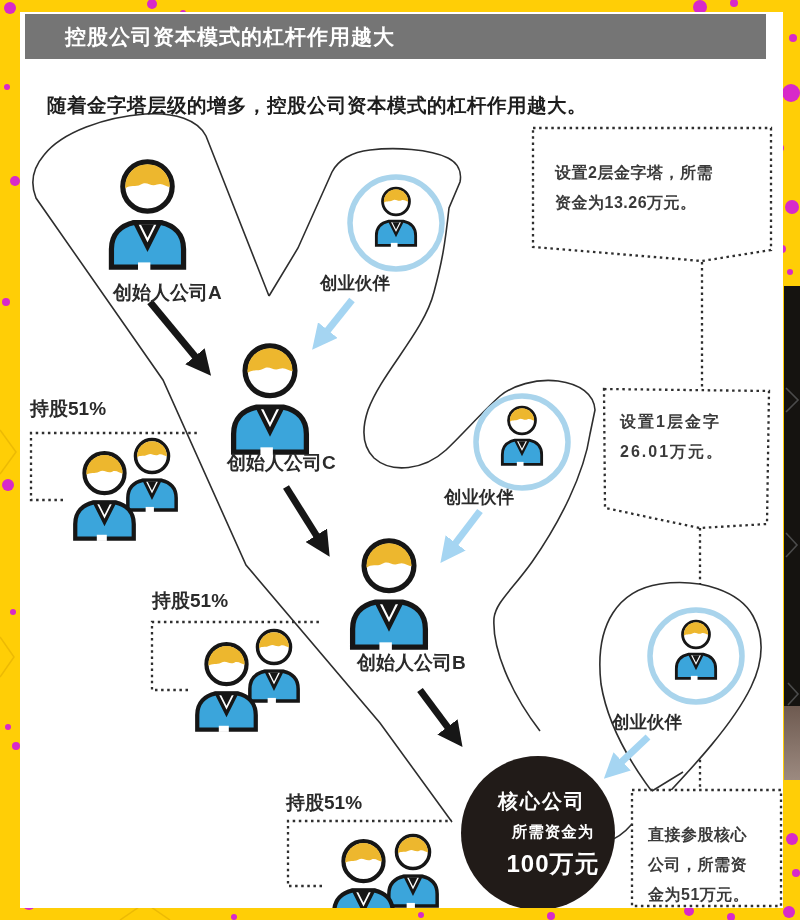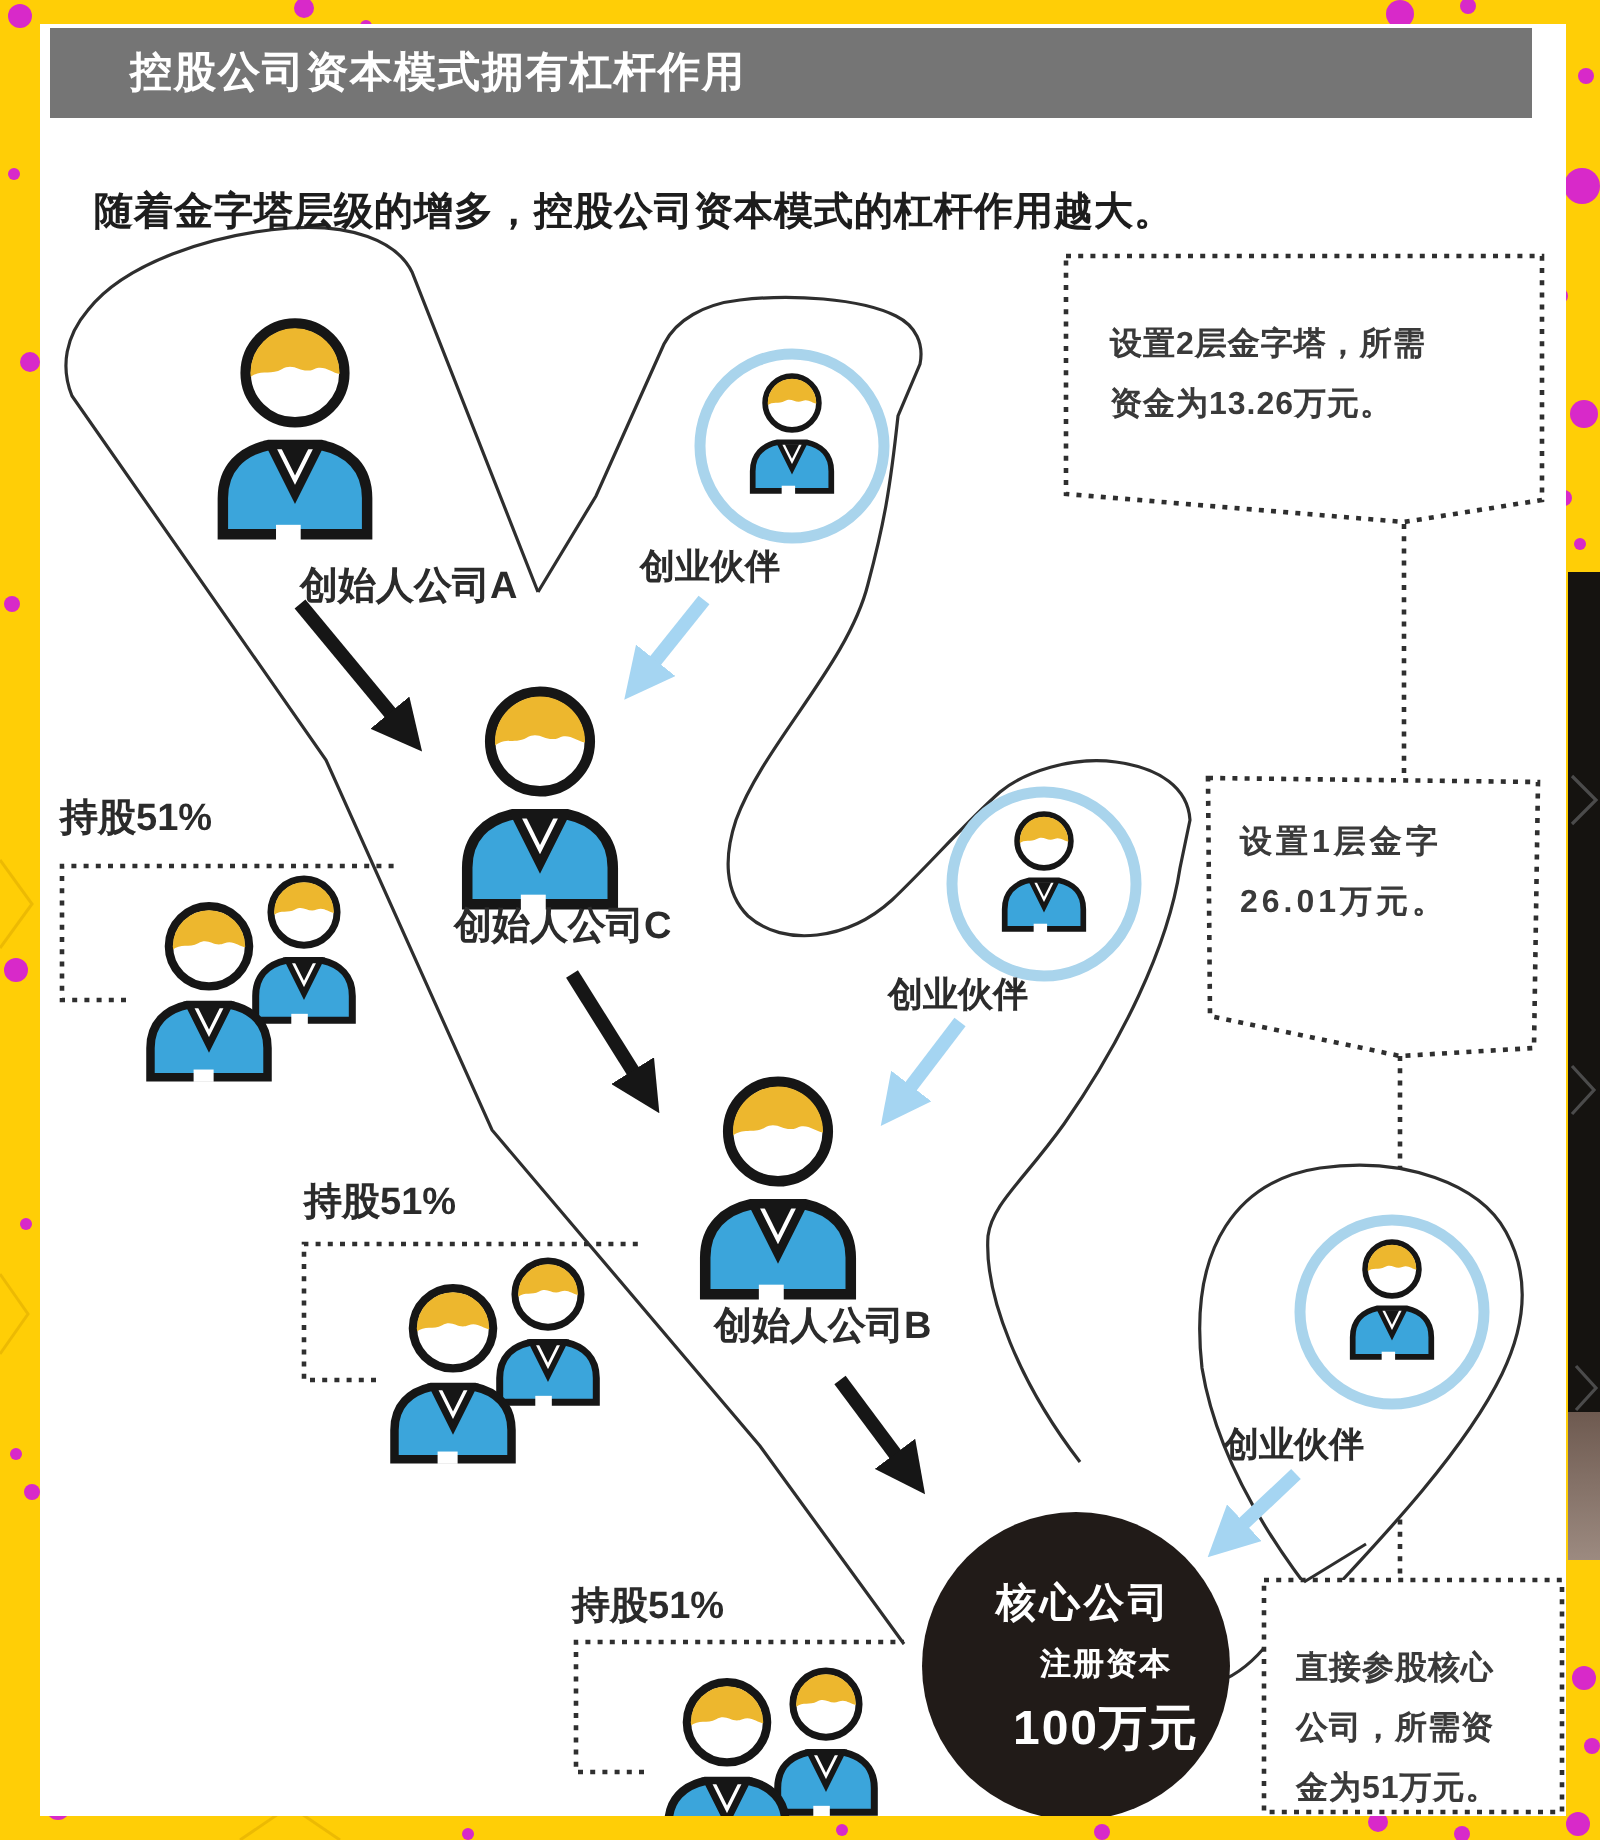--- a/index.html
+++ b/index.html
@@ -190,25 +190,25 @@
       <circle class="ring" cx="522" cy="442" r="46"></circle>
       <use href="#sym-person" x="496" y="405" width="52" height="61"></use>
     </g>
     <g>
       <circle class="ring" cx="696" cy="656" r="46"></circle>
       <use href="#sym-person" x="670" y="619" width="52" height="61"></use>
     </g>
   </svg>
 
   <div id="title-bar">
-    <span>控股公司资本模式拥有杠杆作用</span>
+    <span>控股公司资本模式的杠杆作用越大</span>
   </div>
   <div id="intro-text">随着金字塔层级的增多，控股公司资本模式的杠杆作用越大。</div>
 
-  <div class="lbl" style="left:93px;top:268px;font-size:19px;margin-left:37px;">创始人公司A</div>
+  <div class="lbl" style="left:93px;top:268px;font-size:19px;">创始人公司A</div>
   <div class="lbl" style="left:300px;top:259px;font-size:17.5px;">创业伙伴</div>
   <div class="lbl" style="left:207px;top:438px;font-size:19px;">创始人公司C</div>
   <div class="lbl" style="left:424px;top:473px;font-size:17.5px;">创业伙伴</div>
   <div class="lbl" style="left:337px;top:638px;font-size:19px;">创始人公司B</div>
   <div class="lbl" style="left:592px;top:698px;font-size:17.5px;">创业伙伴</div>
 
   <div class="lbl" style="left:10px;top:384px;font-size:19px;">持股51%</div>
   <div class="lbl" style="left:132px;top:576px;font-size:19px;">持股51%</div>
   <div class="lbl" style="left:266px;top:778px;font-size:19px;">持股51%</div>
 
@@ -221,16 +221,16 @@
     <div>26.01万元。</div>
   </div>
   <div class="callout-text" style="left:628px;top:808px;width:140px;">
     <div>直接参股核心</div>
     <div>公司，所需资</div>
     <div>金为51万元。</div>
   </div>
 
   <div id="core-text">
     <div class="l1">核心公司</div>
-    <div class="l2">注册资本</div>
+    <div class="l2">所需资金为</div>
     <div class="l3">100万元</div>
   </div>
 </div>
 
 </body></html>

